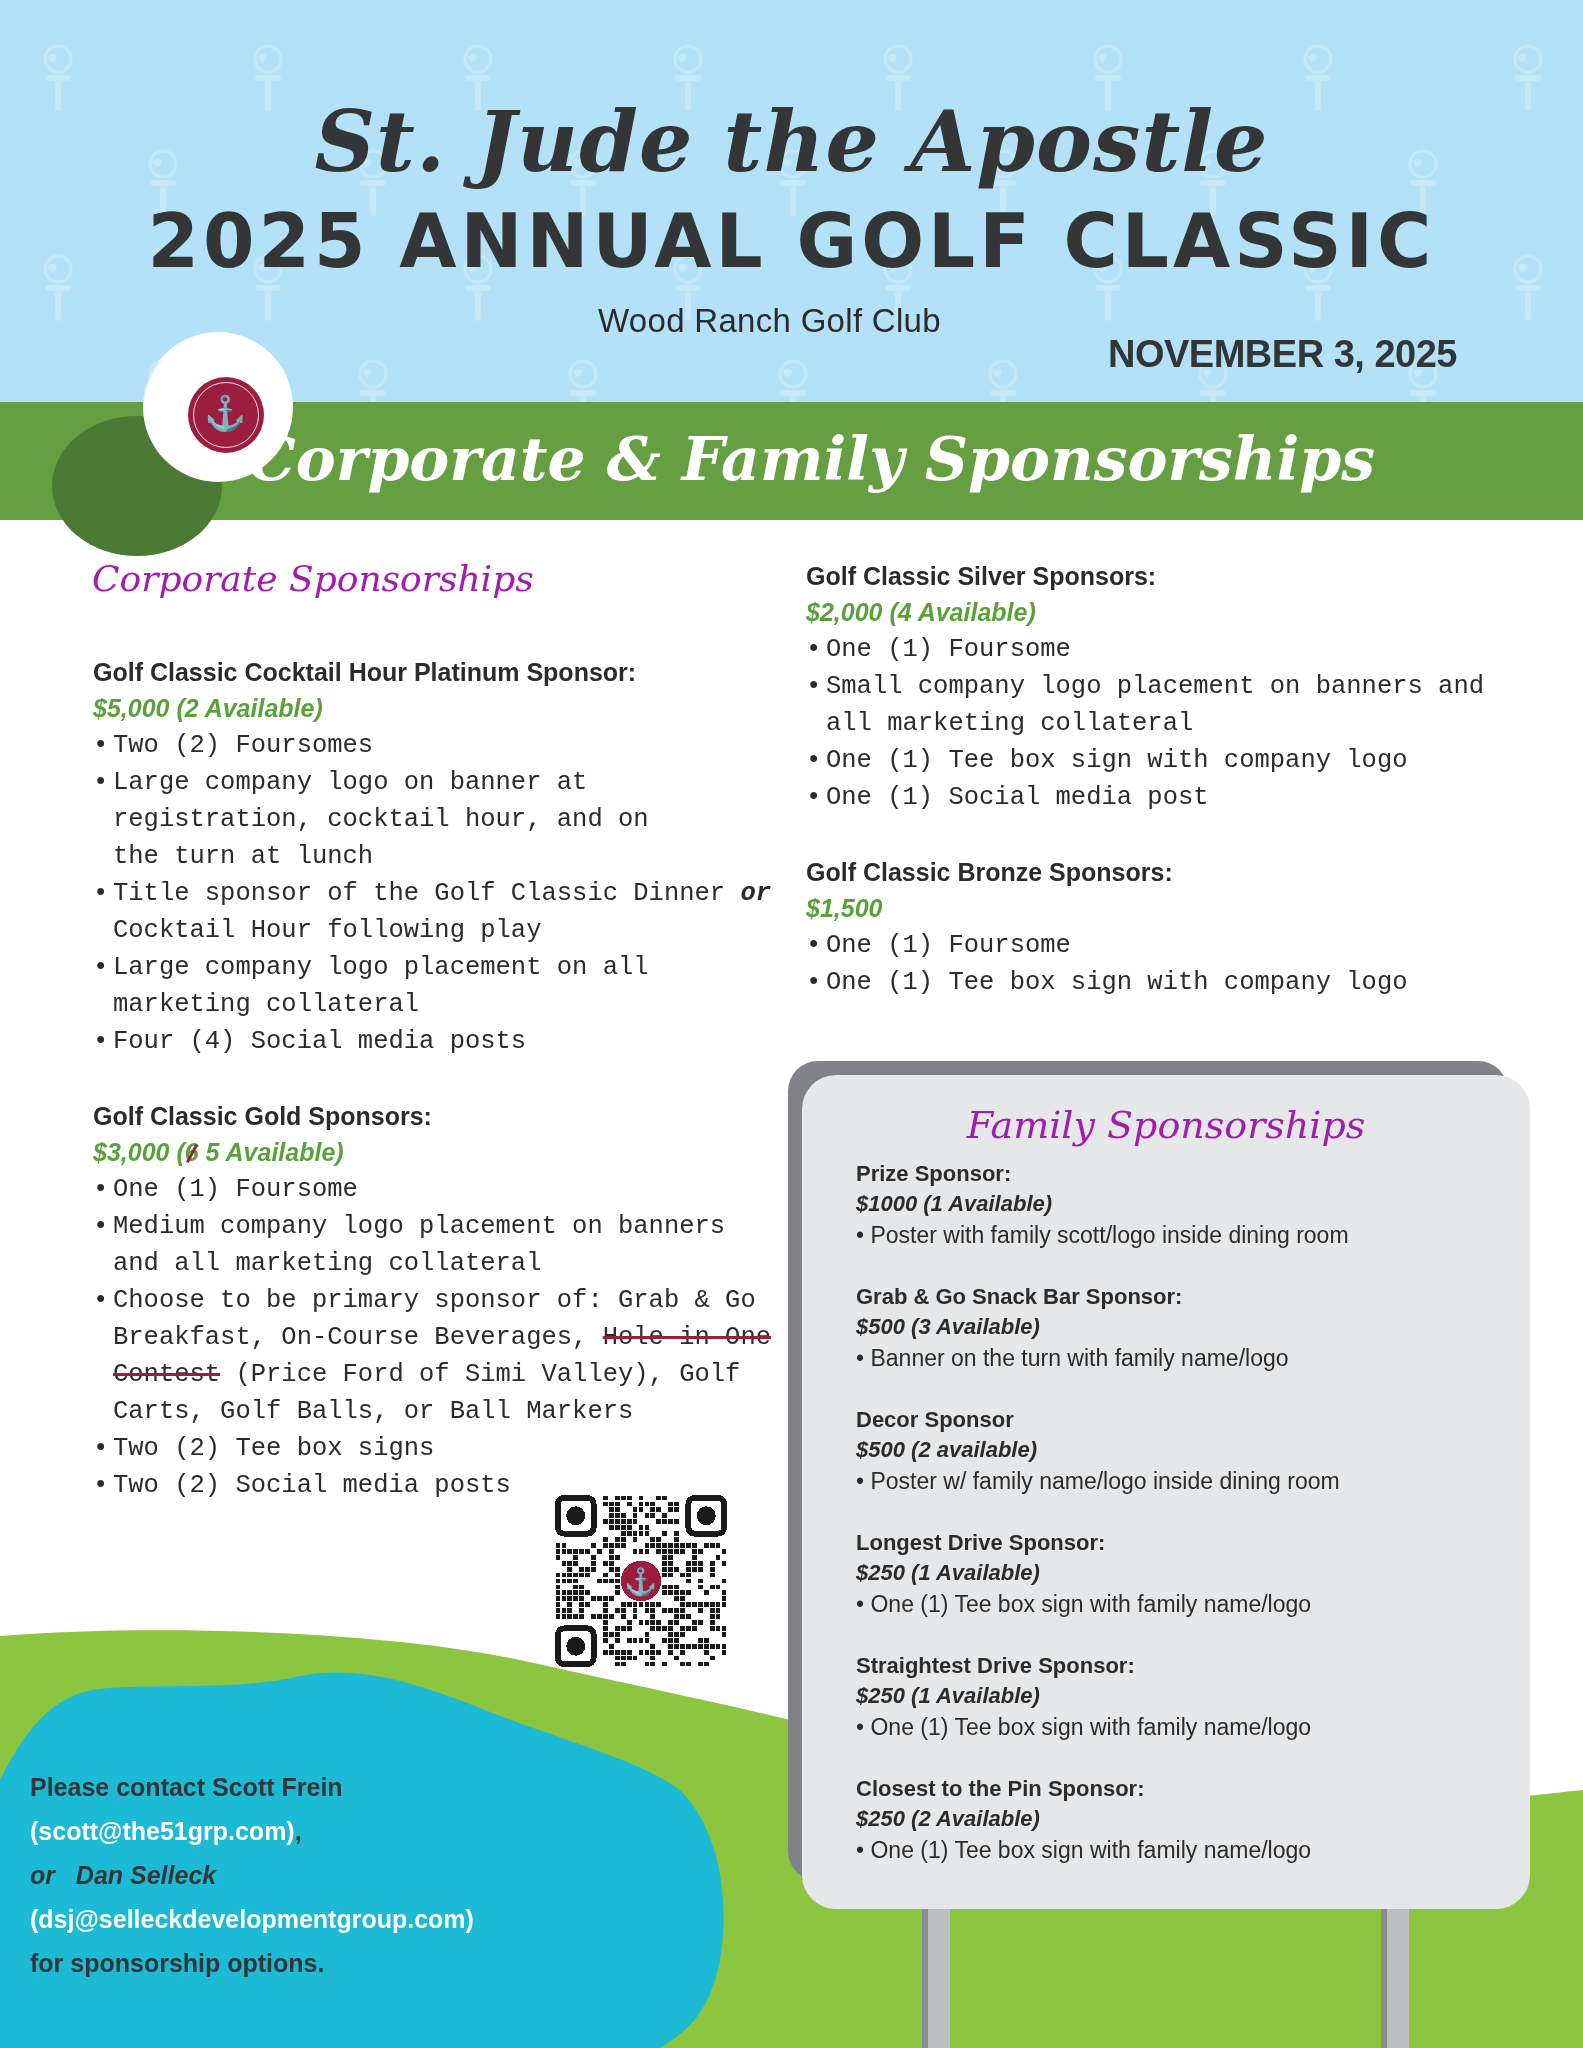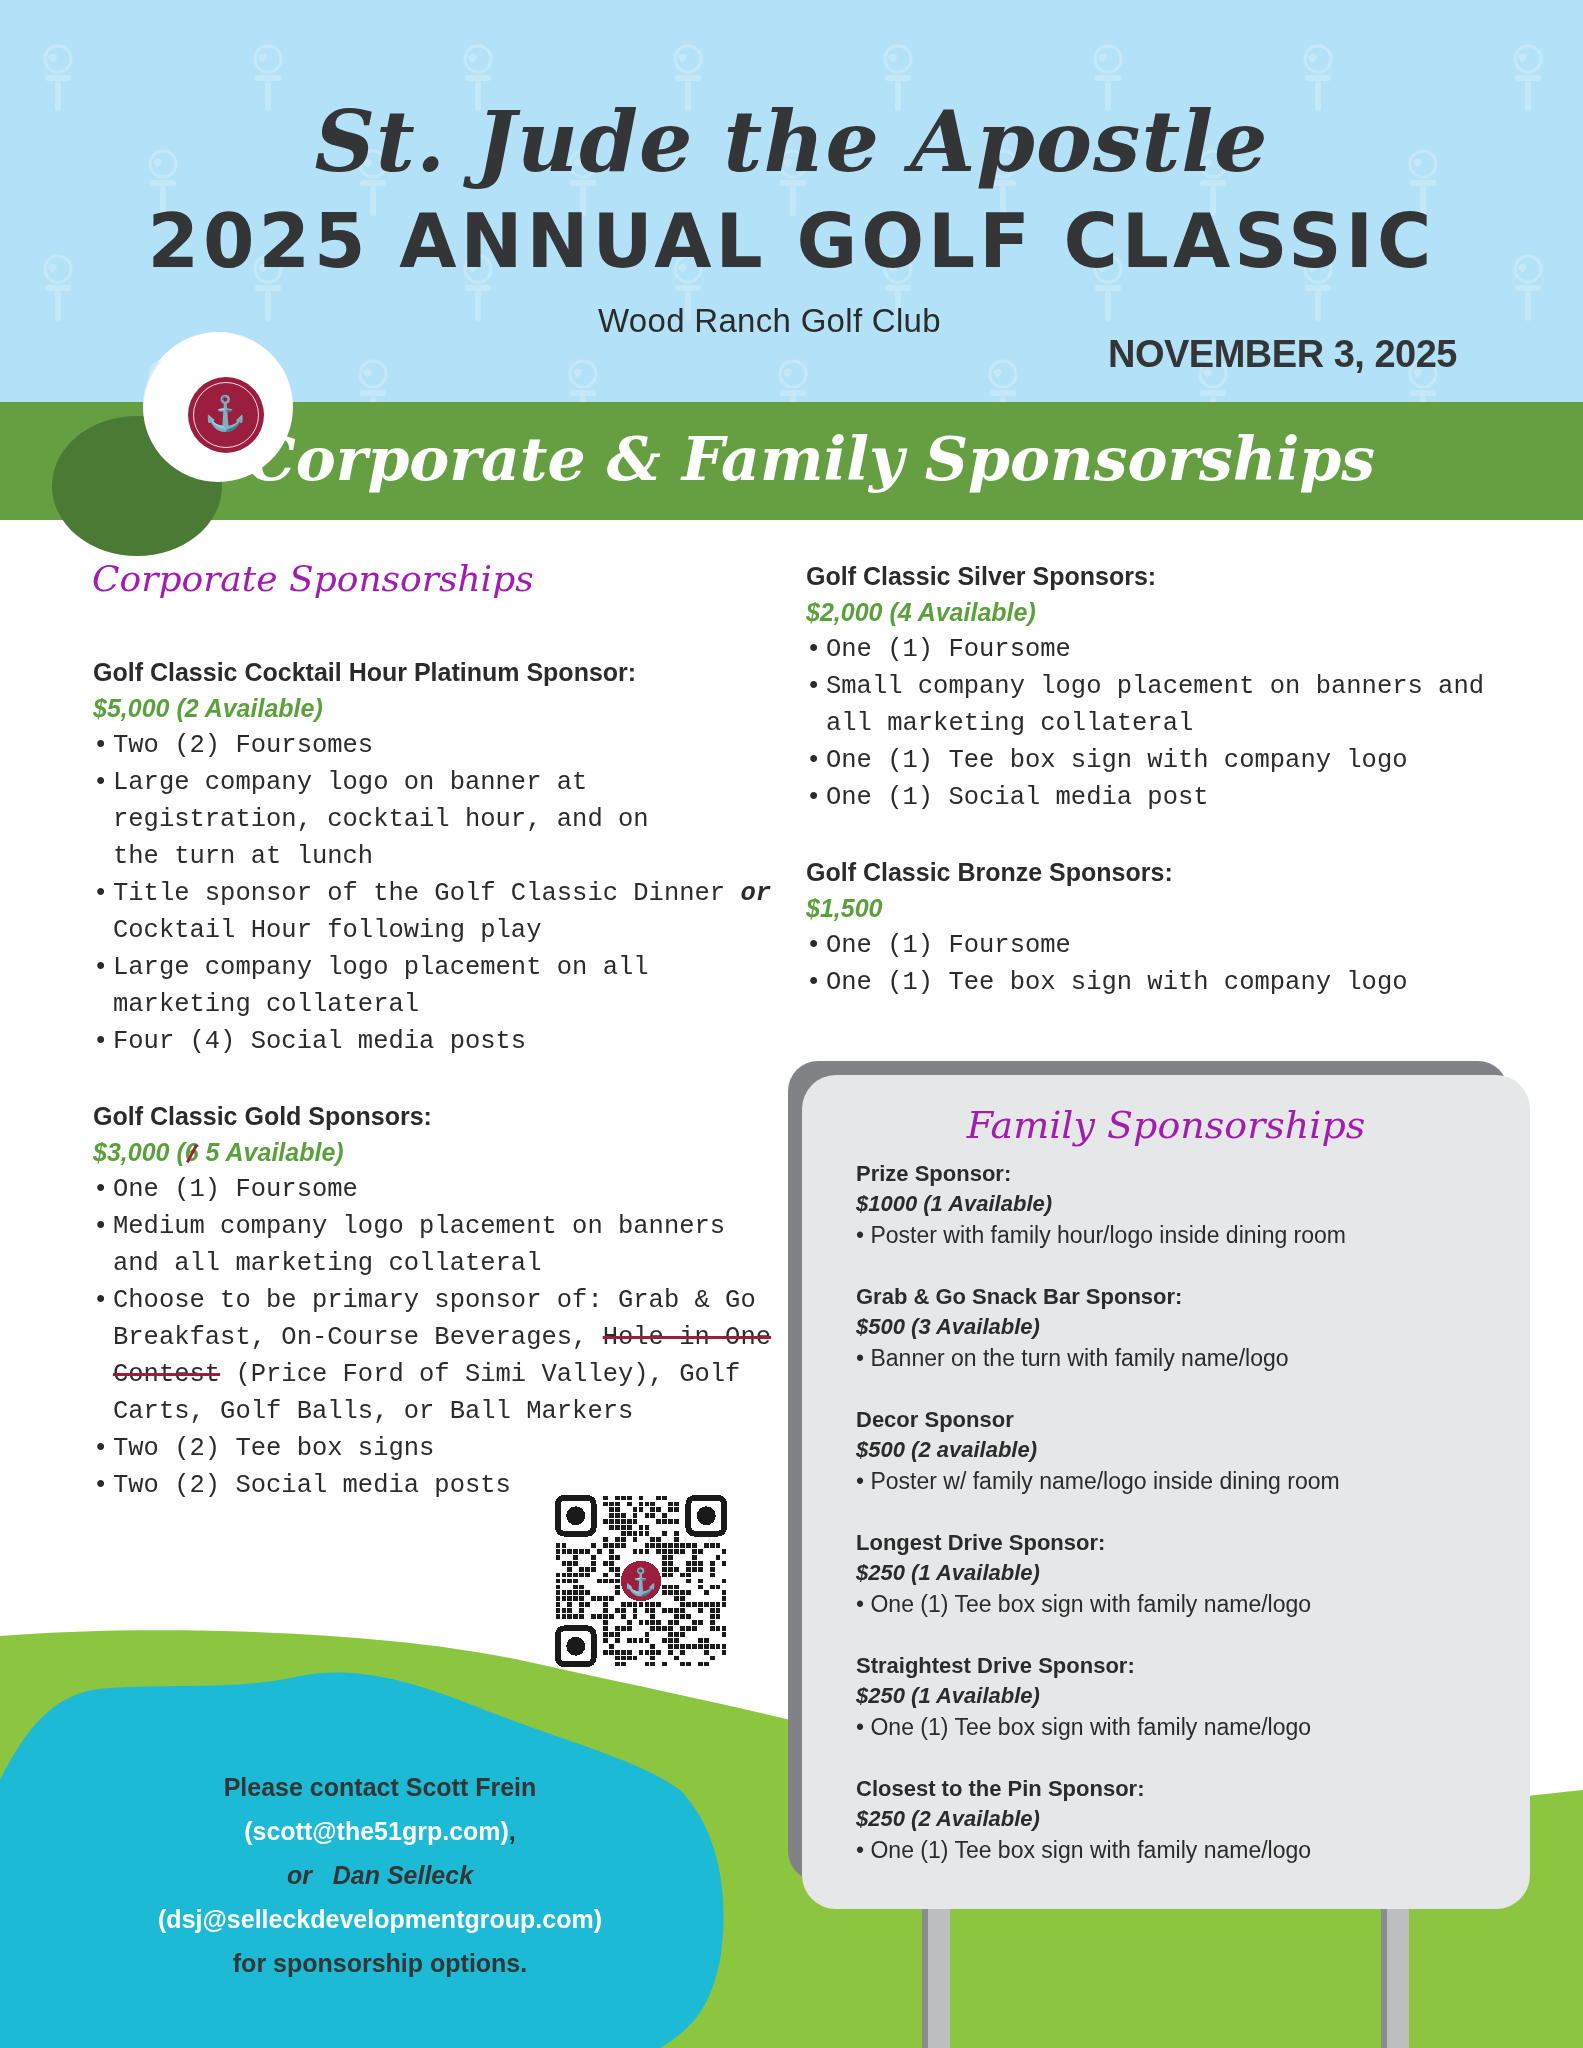--- a/index.html
+++ b/index.html
@@ -63,21 +63,21 @@
 
   
   .qr { position: absolute; left: 555px; top: 1495px; width: 172px; height: 172px; background: #fff; }
   .qr svg { width: 172px; height: 172px; display: block; }
 
   
   .scenery { position: absolute; left: 0; top: 1620px; width: 1583px; height: 428px; }
   .scenery svg { width: 1583px; height: 428px; display: block; }
 
   .contact {
-    position: absolute; left: 30px; top: 1765px; width: 700px; text-align: center;
+    position: absolute; left: 30px; top: 1765px; width: 700px; text-align: left;
     font-family: "Liberation Sans", sans-serif; font-weight: bold; font-size: 25px; line-height: 44px; color: #333536;
   }
   .contact .email { color: #ffffff; }
 
   
   .sign-post { position: absolute; top: 1870px; width: 28px; height: 178px; background: #bcbec0; border-left: 6px solid #8a8c8f; }
   .sign-back { position: absolute; left: 788px; top: 1061px; width: 720px; height: 820px; background: #808285; border-radius: 30px; }
   .sign { position: absolute; left: 802px; top: 1075px; width: 728px; height: 834px; background: #e6e7e8; border-radius: 34px; }
   .family-heading { position: absolute; left: 0; top: 28px; width: 100%; text-align: center; font-size: 38px; }
   .family-list { position: absolute; left: 54px; top: 84px; width: 650px; }
@@ -703,21 +703,21 @@
 
 <div class="sign-post" style="left:922px;"></div>
 <div class="sign-post" style="left:1381px;"></div>
 <div class="sign-back"></div>
 <div class="sign">
   <div class="section-script family-heading">Family Sponsorships</div>
   <div class="family-list">
     <div class="fam">
       <div class="fam-name">Prize Sponsor:</div>
       <div class="fam-price">$1000 (1 Available)</div>
-      <div class="fam-bullet"><span>•</span> <span>Poster with family hour/logo inside dining room</span></div>
+      <div class="fam-bullet"><span>•</span> <span>Poster with family scott/logo inside dining room</span></div>
     </div>
     <div class="fam">
       <div class="fam-name">Grab &amp; Go Snack Bar Sponsor:</div>
       <div class="fam-price">$500 (3 Available)</div>
       <div class="fam-bullet"><span>•</span> <span>Banner on the turn with family name/logo</span></div>
     </div>
     <div class="fam">
       <div class="fam-name">Decor Sponsor</div>
       <div class="fam-price">$500 (2 available)</div>
       <div class="fam-bullet"><span>•</span> <span>Poster w/ family name/logo inside dining room</span></div>

